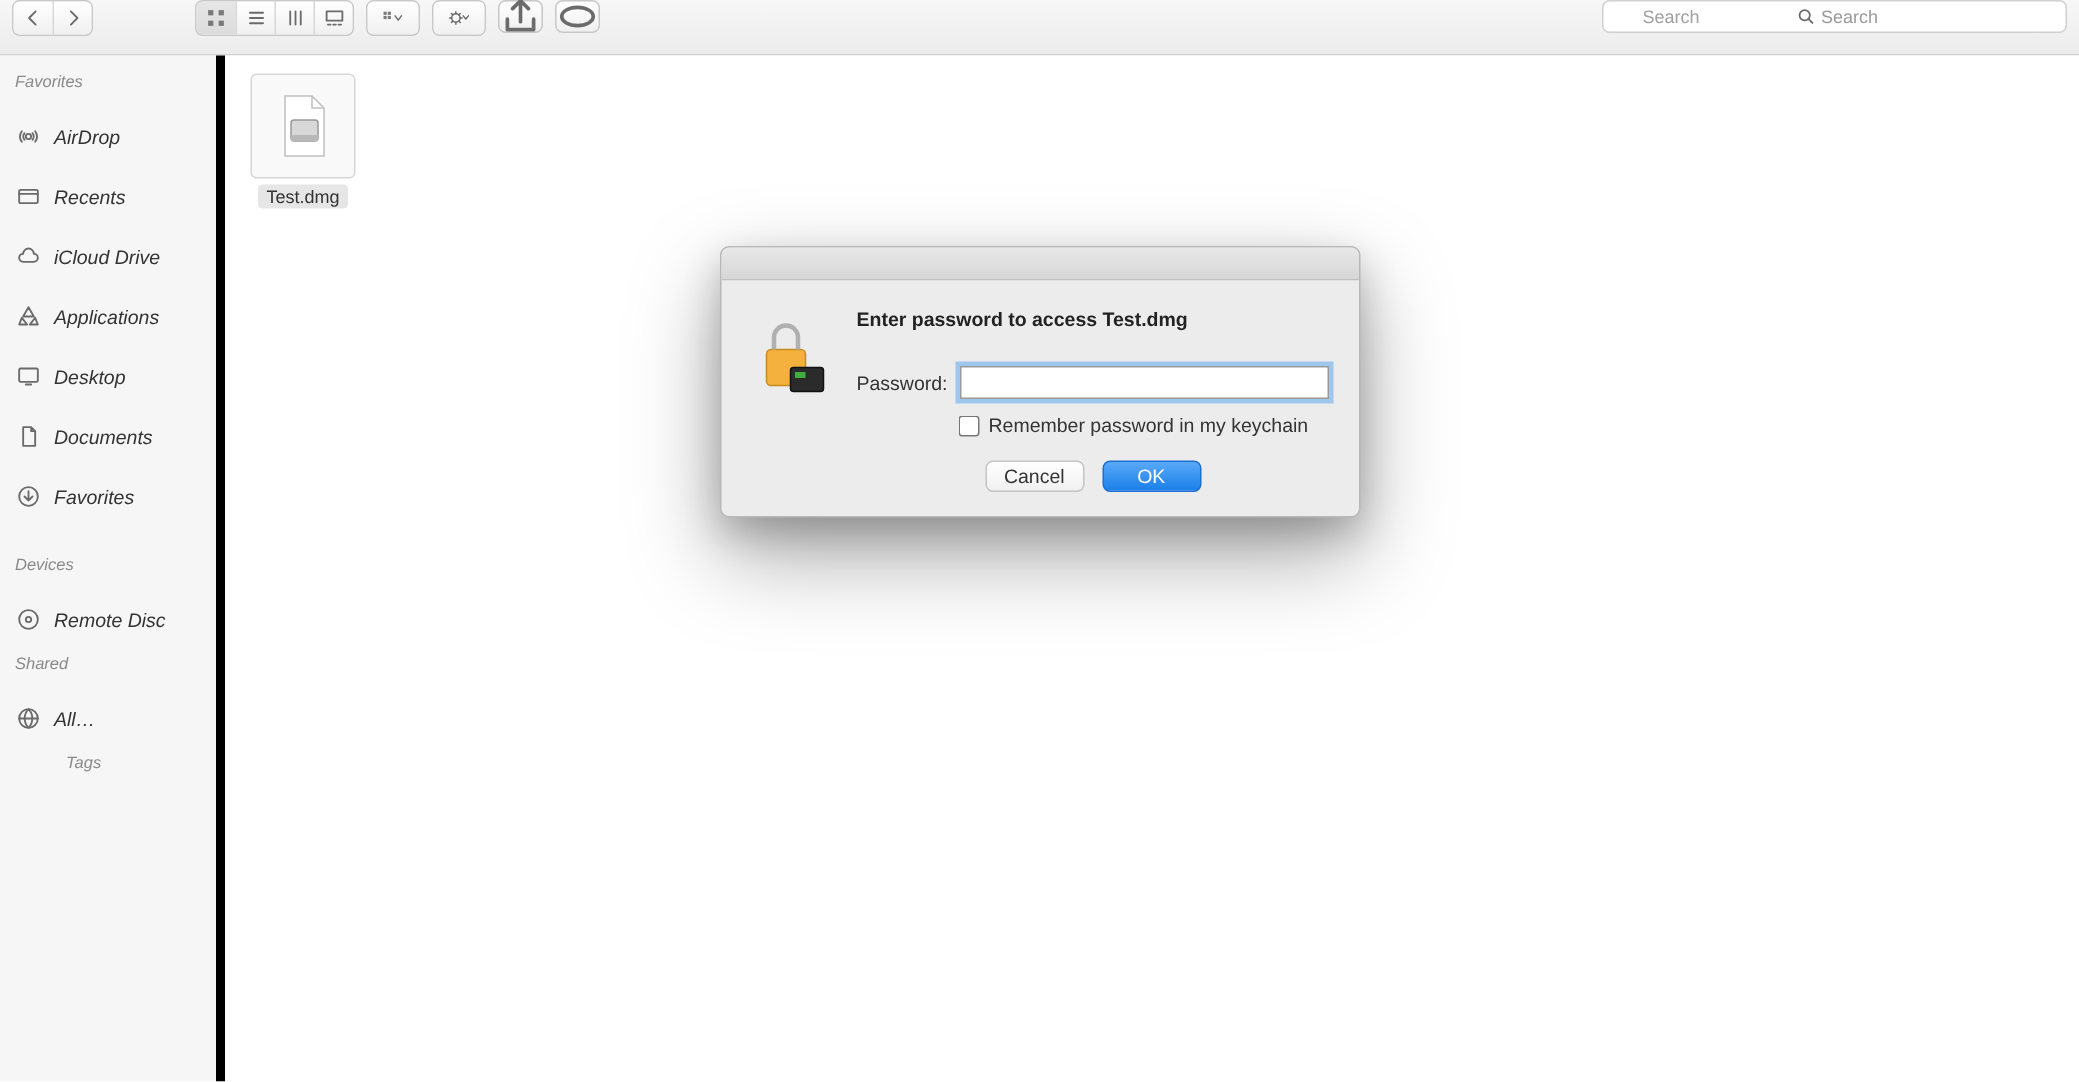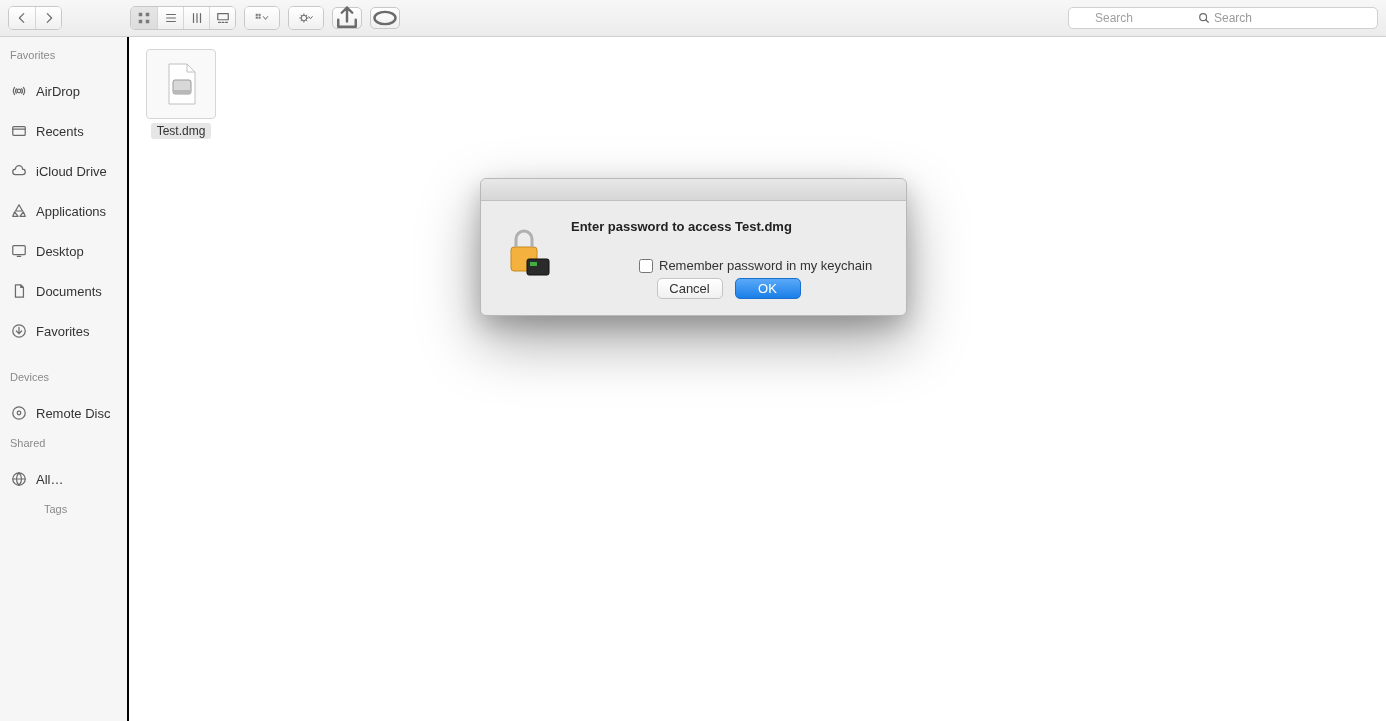--- a/index.html
+++ b/index.html
@@ -1,57 +1,57 @@
 <!DOCTYPE html>
 <html><head>
   <meta charset="utf-8">
   <style>
     * { margin: 0; padding: 0; box-sizing: border-box; font-family: -apple-system, BlinkMacSystemFont, "Helvetica Neue", Arial, sans-serif; }
     body { width: 1386px; height: 721px; background: #fff; overflow: hidden; color: #333; font-size: 13px; position: relative; }
 
     
-    .toolbar { height: 37px; background: linear-gradient(#f7f7f7, #ececec); border-bottom: 1px solid #d0d0d0; display: flex; align-items: center; padding: 0 8px; gap: 8px; }
+    .toolbar { height: 37px; background: linear-gradient(#f7f7f7, #ececec); border-bottom: 1px solid #d0d0d0; display: flex; align-items: flex-start; padding: 0 8px; gap: 8px; }
     .tb-group { display: flex; border: 1px solid #c8c8c8; border-radius: 5px; overflow: hidden; background: #fff; }
     .tb-btn { width: 26px; height: 22px; display: flex; align-items: center; justify-content: center; background: linear-gradient(#ffffff, #f0f0f0); cursor: default; }
     .tb-btn + .tb-btn { border-left: 1px solid #d6d6d6; }
     .tb-btn svg { width: 14px; height: 14px; }
     .tb-btn.active { background: linear-gradient(#e6e6e6, #dcdcdc); }
     .tb-btn.wide { width: 34px; }
     .tb-solo { border: 1px solid #c8c8c8; border-radius: 5px; background: linear-gradient(#ffffff, #f0f0f0); width: 30px; height: 22px; display:flex; align-items:center; justify-content:center; }
     .spacer { flex: 1; }
     .search-wrap { position: relative; }
     .search-input { width: 310px; height: 22px; border: 1px solid #d0d0d0; border-radius: 5px; padding: 0 8px 0 26px; background: #fff; font-size: 12px; color: #888; }
     .search-input::placeholder { color: #a0a0a0; text-align: left; }
     .search-icon-abs { position: absolute; left: 130px; top: 4px; color: #9a9a9a; pointer-events:none; display:flex; align-items:center; gap:4px; font-size:12px;}
     .search-icon-abs svg { width: 12px; height: 12px; }
 
     
     .main { display: flex; height: calc(100% - 37px); }
-    .sidebar { width: 129px; background: #f6f6f6; border-right: 2px solid #000000; padding: 8px 0; overflow-y: auto; }
+    .sidebar { width: 150px; background: #f6f6f6; border-right: 6px solid #000000; padding: 8px 0; overflow-y: auto; font-style: italic; }
     .side-header { font-size: 11px; color: #8a8a8a; font-weight: 500; padding: 4px 10px 2px; }
     .side-item { display: flex; align-items: center; gap: 8px; padding: 4px 10px; font-size: 13px; color: #333; cursor: default; margin-top: 16px; }
     .side-item svg { width: 16px; height: 16px; flex-shrink: 0; }
     .side-item .icon-wrap { width: 18px; display:flex; justify-content:center; }
 
     .content { flex: 1; background: #fff; padding: 12px; display: flex; flex-wrap: wrap; align-content: flex-start; align-items: flex-end; }
     .file-item { width: 80px; display: flex; flex-direction: column; align-items: center; gap: 4px; }
     .file-icon-box { width: 70px; height: 70px; border: 1px solid #d6d6d6; border-radius: 4px; background: #f9f9f9; display:flex; align-items:center; justify-content:center; }
     .file-name { font-size: 12px; background: #e6e6e6; padding: 1px 6px; border-radius: 3px; }
 
     
-    .dialog-backdrop { position: absolute; left: 480px; top: 178px; width: 427px; background: #ececec; border: 1px solid #b8b8b8; border-radius: 6px; box-shadow: 0 25px 60px rgba(0,0,0,0.35), 0 10px 25px rgba(0,0,0,0.2); }
+    .dialog-backdrop { position: absolute; left: 480px; top: 164px; width: 427px; background: #ececec; border: 1px solid #b8b8b8; border-radius: 6px; box-shadow: 0 25px 60px rgba(0,0,0,0.35), 0 10px 25px rgba(0,0,0,0.2); }
     .dialog-titlebar { height: 22px; background: linear-gradient(#e8e8e8, #d6d6d6); border-bottom: 1px solid #c0c0c0; border-radius: 6px 6px 0 0; }
     .dialog-body { padding: 18px 20px 16px; display: flex; gap: 18px; }
     .dialog-icon { width: 52px; flex-shrink: 0; display:flex; align-items:flex-start; justify-content:center; padding-top:6px;}
     .dialog-content { flex: 1; }
     .dialog-heading { font-size: 13px; font-weight: 700; color: #222; margin-bottom: 24px; }
     .dialog-row { display: flex; align-items: center; gap: 8px; margin-bottom: 10px; }
     .dialog-label { font-size: 13px; color: #333; }
     .dialog-input { flex: 1; height: 22px; border: 1px solid #9a9a9a; border-radius: 0; padding: 0 4px; font-size: 13px; box-shadow: 0 0 0 3px rgba(96,169,238,0.55); outline: none; background:#fff; }
-    .dialog-check-row { display: flex; align-items: center; gap: 6px; margin-left: 68px; margin-bottom: 5px; }
+    .dialog-check-row { display: flex; align-items: center; gap: 6px; margin-left: 68px; margin-bottom: 16px; }
     .dialog-check-row input[type=checkbox] { width: 14px; height: 14px; }
     .dialog-actions { display: flex; justify-content: center; gap: 12px; }
     .dlg-btn { min-width: 66px; height: 21px; border-radius: 5px; font-size: 13px; display:flex; align-items:center; justify-content:center; cursor: default; }
     .dlg-cancel { background: linear-gradient(#ffffff, #f0f0f0); border: 1px solid #c4c4c4; color:#333; }
     .dlg-ok { background: linear-gradient(#5aa9f8, #1a7fe8); border: 1px solid #1a6fd0; color: #fff; }
 
     
     .stroke { stroke: #6b6b6b; stroke-width: 1.4; fill: none; stroke-linecap: round; stroke-linejoin: round; }
     .fill-g { fill: #7a7a7a; }
   </style>
@@ -260,20 +260,24 @@
     <div class="dialog-icon">
       <svg width="52" height="56" viewBox="0 0 52 56">
         <rect x="10" y="22" width="26" height="24" rx="3" fill="#f4b13e" stroke="#c78a1f"></rect>
         <path d="M15 22 V14 A8 8 0 0 1 31 14 V22" fill="none" stroke="#b0b0b0" stroke-width="3"></path>
         <rect x="26" y="34" width="22" height="16" rx="2" fill="#2b2b2b" stroke="#111"></rect>
         <rect x="29" y="37" width="7" height="4" fill="#3fae3f"></rect>
       </svg>
     </div>
     <div class="dialog-content">
       <div class="dialog-heading">Enter password to access Test.dmg</div>
+      <div class="dialog-row">
+        <span class="dialog-label">Password:</span>
+        <input class="dialog-input" type="password" value="" style="">
+      </div>
       <div class="dialog-check-row">
         <input type="checkbox" style="">
         <span>Remember password in my keychain</span>
       </div>
       <div class="dialog-actions">
         <div class="dlg-btn dlg-cancel">Cancel</div>
         <div class="dlg-btn dlg-ok">OK</div>
       </div>
     </div>
   </div>

